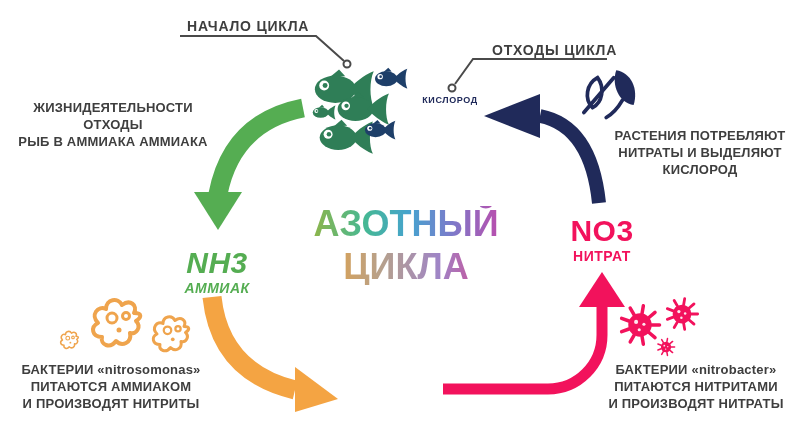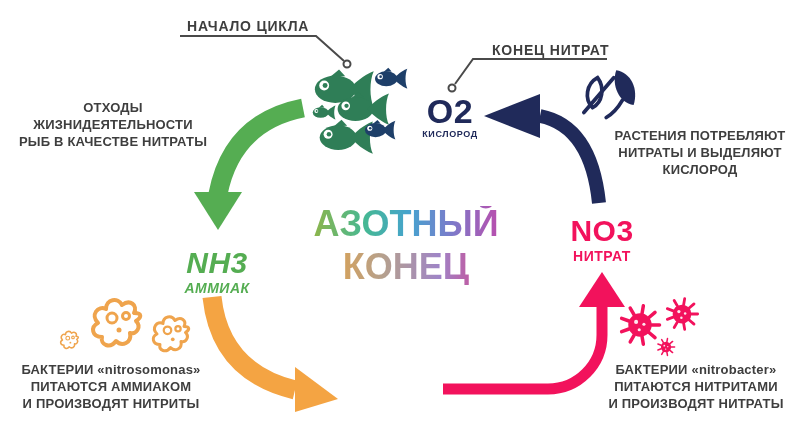--- a/index.html
+++ b/index.html
@@ -131,52 +131,51 @@
     </g>
 
     <g>
       <use href="#virus" x="615" y="300" width="50" height="50" color="#f2125c"></use>
       <use href="#virus" x="662" y="294" width="40" height="40" color="#f2125c"></use>
       <use href="#virus" x="655" y="336" width="22" height="22" color="#f2125c"></use>
     </g>
   </svg>
 
   <div class="txt marker" style="left:187px; top:18px;">НАЧАЛО ЦИКЛА</div>
-  <div class="txt marker" style="left:492px; top:42px;">КОНЕЦ НИТРАТ</div>
+  <div class="txt marker" style="left:492px; top:42px;">ОТХОДЫ ЦИКЛА</div>
 
   <div class="txt caption center" style="left:113px; top:99px;">
+    <div>ЖИЗНИДЕЯТЕЛЬНОСТИ</div>
     <div>ОТХОДЫ</div>
-    <div>ЖИЗНИДЕЯТЕЛЬНОСТИ</div>
-    <div>РЫБ В КАЧЕСТВЕ НИТРАТЫ</div>
+    <div>РЫБ В АММИАКА АММИАКА</div>
   </div>
 
   <div class="txt caption center" style="left:700px; top:127px;">
     <div>РАСТЕНИЯ ПОТРЕБЛЯЮТ</div>
     <div>НИТРАТЫ И ВЫДЕЛЯЮТ</div>
     <div>КИСЛОРОД</div>
   </div>
 
   <div class="txt center title" style="left:406px; top:206px;">
     <div class="title-line1">АЗОТНЫЙ</div>
-    <div class="title-line2" style="margin-top:7px;">КОНЕЦ</div>
+    <div class="title-line2" style="margin-top:7px;">ЦИКЛА</div>
   </div>
 
   <div class="txt center node node-green" style="left:217px; top:248px;font-style:italic;">
     <div class="formula">NH3</div>
     <div class="subname">АММИАК</div>
   </div>
 
 
   <div class="txt center node node-pink" style="left:602px; top:216px;">
     <div class="formula">NO3</div>
     <div class="subname">НИТРАТ</div>
   </div>
 
   <div class="txt center node node-navy node-oxygen" style="left:450px; top:94px;">
-    <div class="formula">O2</div>
     <div class="subname">КИСЛОРОД</div>
   </div>
 
   <div class="txt caption center" style="left:696px; top:361px;">
     <div>БАКТЕРИИ «nitrobacter»</div>
     <div>ПИТАЮТСЯ НИТРИТАМИ</div>
     <div>И ПРОИЗВОДЯТ НИТРАТЫ</div>
   </div>
 
   <div class="txt caption center" style="left:111px; top:361px;">

